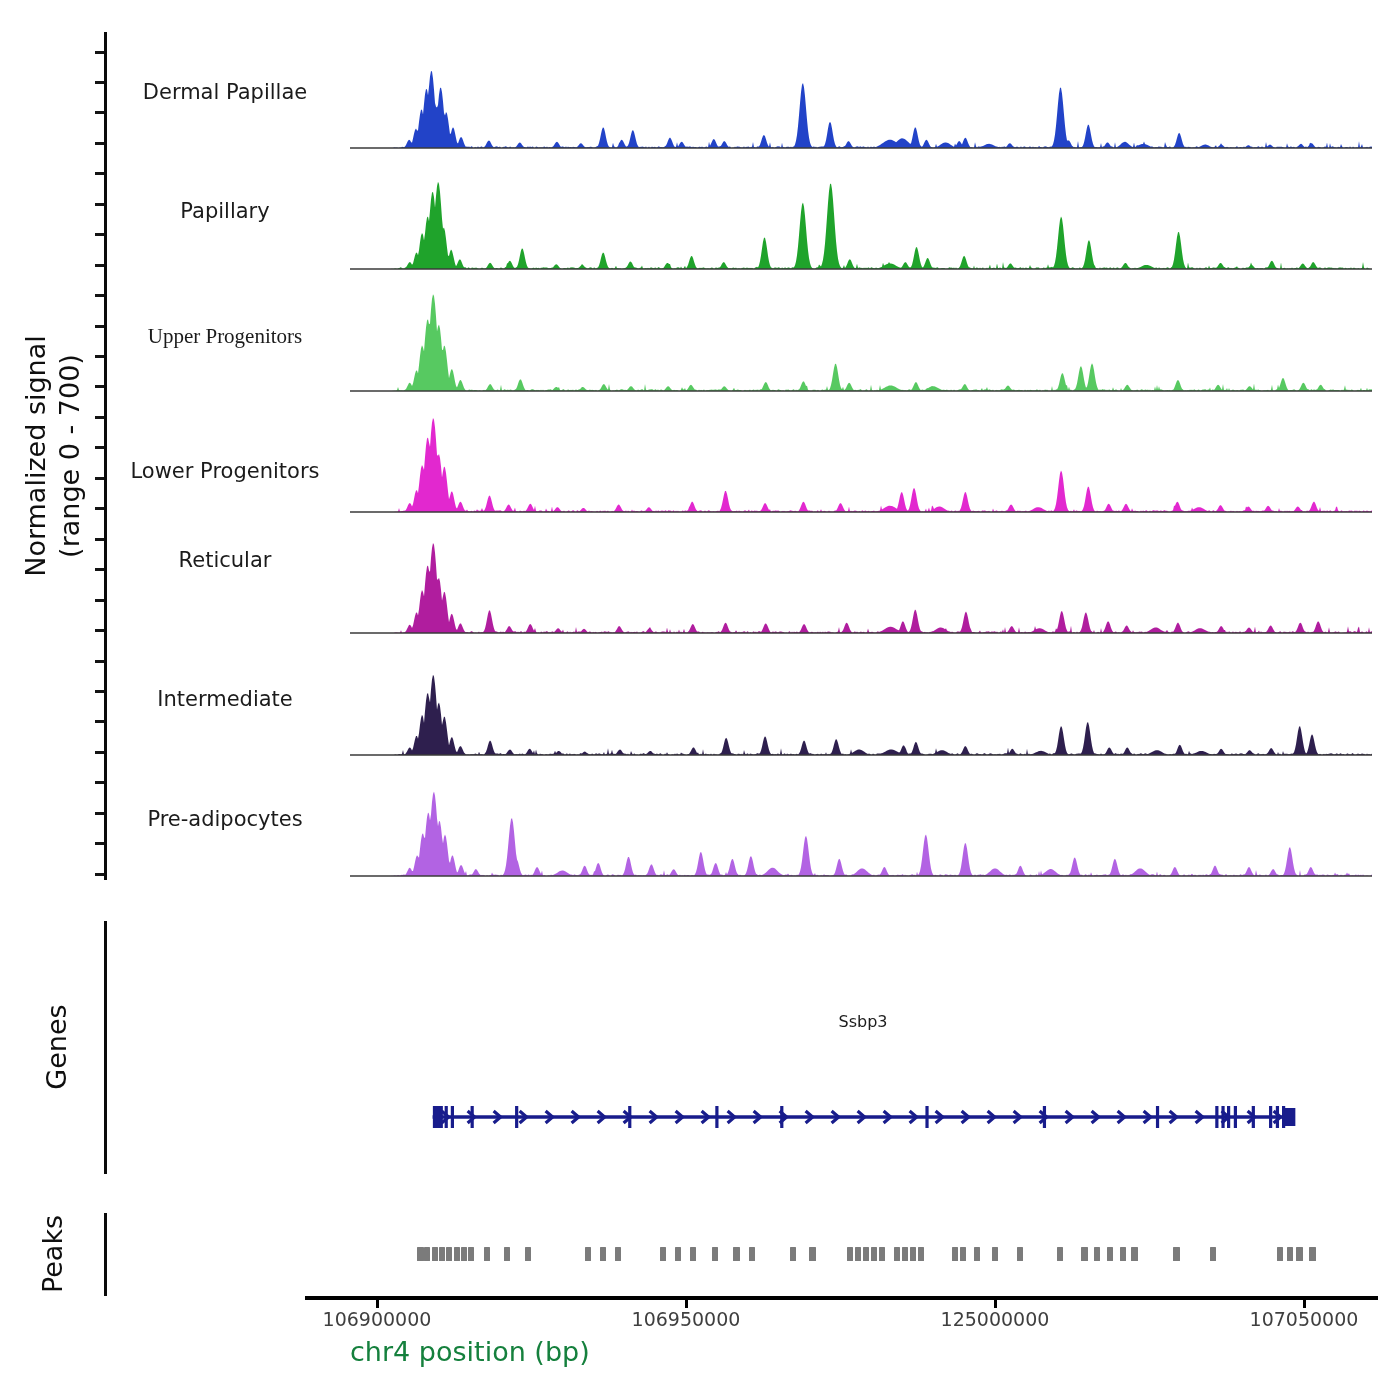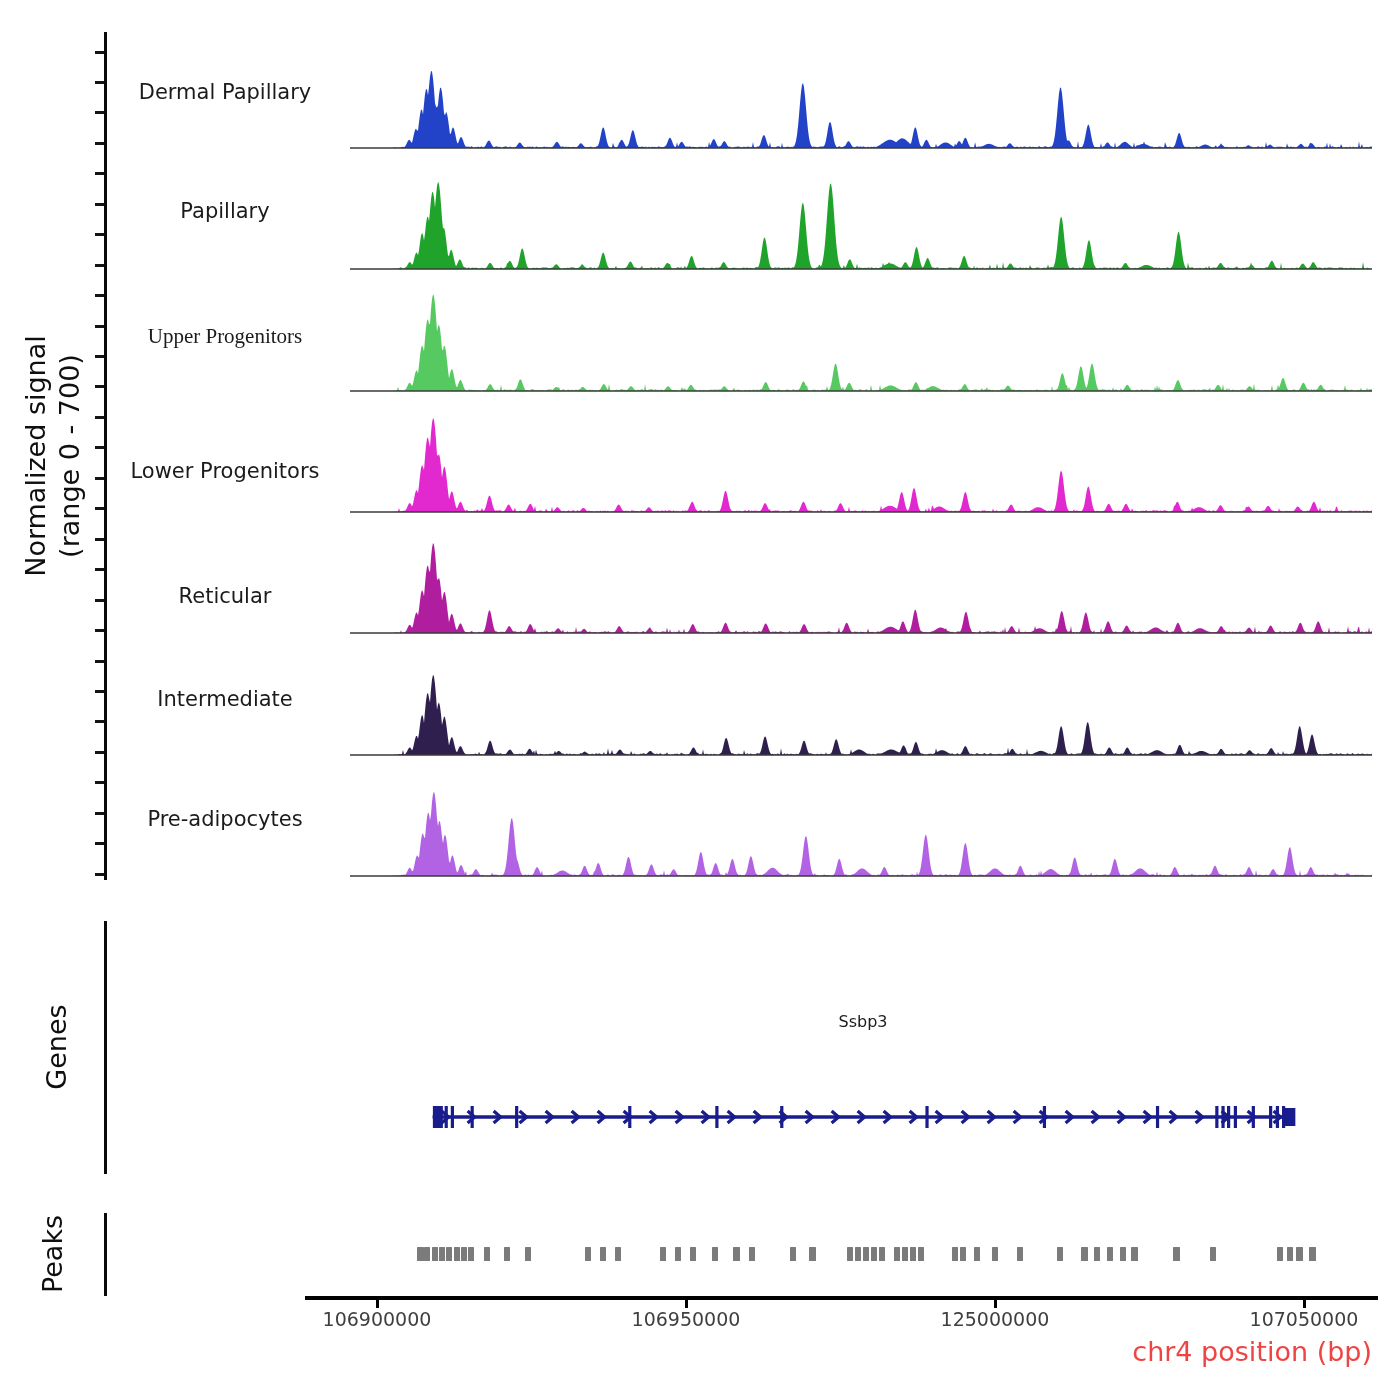--- a/index.html
+++ b/index.html
@@ -7,22 +7,22 @@
        font-family:"DejaVu Sans","Liberation Sans",sans-serif;overflow:hidden;}
   .abs{position:absolute;}
   .spine{position:absolute;background:#0a0a0a;width:3px;}
   .vtick{position:absolute;background:#141414;height:3px;width:9px;}
   .rotlabel{position:absolute;display:flex;align-items:center;justify-content:center;
             transform:rotate(-90deg);color:#0f0f0f;font-size:27px;line-height:1.25;
             text-align:center;white-space:nowrap;}
   .track-label{position:absolute;left:100px;width:250px;text-align:center;
                font-size:21px;color:#1b1b1b;white-space:nowrap;}
   .xtick-label{position:absolute;width:160px;text-align:center;font-size:19px;color:#3f3f3f;}
-  .xaxis-title{position:absolute;left:350px;width:1022px;text-align:right;
-               font-size:27px;color:#ef4444;}
+  .xaxis-title{position:absolute;left:350px;width:1022px;text-align:left;
+               font-size:27px;color:#15803d;}
   .gene-name{position:absolute;font-size:16px;color:#1c1c1c;text-align:center;width:120px;}
   .peakbox{position:absolute;height:14px;border-radius:0.5px;}
   svg{display:block;}
 </style>
 </head>
 <body>
 
 <div id="fig">
 
   <div class="rotlabel" style="left:-147px;top:424px;width:400px;height:64px;">
@@ -65,25 +65,25 @@
       <div class="vtick" style="left: 95px; top: 659.5px;"></div>
       <div class="vtick" style="left: 95px; top: 689.95px;"></div>
       <div class="vtick" style="left: 95px; top: 720.4px;"></div>
       <div class="vtick" style="left: 95px; top: 750.85px;"></div>
       <div class="vtick" style="left: 95px; top: 781.3px;"></div>
       <div class="vtick" style="left: 95px; top: 811.75px;"></div>
       <div class="vtick" style="left: 95px; top: 842.2px;"></div>
       <div class="vtick" style="left: 95px; top: 872.65px;"></div>
     </div>
 
-  <div class="track-label" style="top:80px;">Dermal Papillary</div>
+  <div class="track-label" style="top:80px;">Dermal Papillae</div>
   <div class="track-label" style="top:199px;">Papillary</div>
   <div class="track-label" style="top:324px;font-family:Liberation Serif, serif;">Upper Progenitors</div>
   <div class="track-label" style="top:459px;">Lower Progenitors</div>
-  <div class="track-label" style="top:584px;">Reticular</div>
+  <div class="track-label" style="top:548px;">Reticular</div>
   <div class="track-label" style="top:687px;">Intermediate</div>
   <div class="track-label" style="top:807px;">Pre-adipocytes</div>
 
   <div id="tracks-canvas">
       <svg width="1022" height="104" style="position: absolute; left: 350px; top: 46px;">
         <path d="M0,102L0,102.0L1,102.0L2,102.0L3,102.0L4,102.0L5,102.0L6,102.0L7,102.0L8,102.0L9,102.0L10,102.0L11,102.0L12,102.0L13,102.0L14,102.0L15,102.0L16,102.0L17,102.0L18,102.0L19,102.0L20,102.0L21,102.0L22,102.0L23,102.0L24,102.0L25,102.0L26,102.0L27,102.0L28,102.0L29,102.0L30,102.0L31,102.0L32,102.0L33,102.0L34,102.0L35,102.0L36,102.0L37,102.0L38,102.0L39,102.0L40,102.0L41,101.9L42,101.9L43,101.9L44,101.6L45,101.5L46,101.8L47,101.5L48,101.9L49,101.9L50,101.6L51,101.8L52,100.7L53,101.1L54,101.3L55,100.4L56,98.9L57,96.7L58,94.7L59,93.7L60,94.3L61,96.1L62,96.7L63,92.6L64,87.8L65,84.0L66,82.6L67,84.4L68,84.4L69,76.1L70,68.4L71,63.8L72,63.8L73,68.5L74,57.9L75,48.3L76,43.0L77,43.4L78,49.3L79,40.8L80,30.4L81,24.9L82,25.6L83,32.4L84,43.7L85,57.1L86,60.7L87,61.6L88,59.1L89,48.8L90,42.3L91,41.4L92,46.3L93,55.6L94,67.1L95,69.4L96,66.1L97,67.4L98,72.9L99,80.6L100,88.2L101,87.1L102,82.9L103,81.2L104,82.8L105,87.0L106,92.0L107,96.4L108,97.4L109,94.6L110,92.0L111,90.9L112,91.8L113,94.3L114,97.2L115,99.5L116,100.9L117,100.3L118,101.3L119,100.2L120,101.5L121,100.6L122,100.2L123,101.8L124,101.9L125,100.7L126,101.4L127,101.6L128,100.3L129,101.5L130,101.2L131,100.5L132,100.6L133,101.8L134,101.0L135,100.3L136,98.6L137,96.6L138,94.9L139,94.4L140,95.3L141,97.2L142,99.2L143,100.4L144,101.5L145,100.7L146,100.5L147,100.3L148,100.9L149,101.1L150,100.4L151,102.0L152,101.9L153,100.7L154,101.1L155,100.4L156,100.3L157,101.1L158,101.5L159,101.4L160,100.4L161,101.0L162,101.9L163,101.1L164,101.7L165,101.2L166,100.7L167,99.5L168,98.0L169,96.8L170,96.5L171,97.3L172,98.7L173,100.1L174,101.1L175,100.9L176,101.7L177,101.3L178,100.2L179,101.4L180,100.2L181,101.2L182,100.7L183,100.5L184,102.0L185,101.9L186,100.4L187,100.7L188,101.2L189,101.8L190,100.9L191,101.7L192,101.0L193,101.8L194,100.2L195,100.9L196,101.5L197,100.6L198,101.7L199,101.2L200,101.0L201,101.7L202,101.1L203,100.6L204,99.3L205,97.6L206,96.2L207,95.8L208,96.6L209,98.1L210,99.8L211,100.9L212,100.5L213,100.6L214,100.9L215,101.6L216,100.2L217,101.8L218,100.4L219,101.3L220,100.9L221,101.1L222,101.5L223,100.7L224,101.1L225,101.1L226,101.6L227,101.0L228,100.0L229,98.7L230,97.6L231,97.2L232,97.7L233,98.9L234,100.2L235,100.9L236,101.6L237,101.3L238,100.9L239,101.3L240,100.8L241,100.7L242,101.1L243,101.8L244,101.4L245,101.4L246,100.7L247,100.3L248,99.7L249,97.1L250,93.0L251,88.0L252,83.5L253,81.3L254,82.3L255,86.1L256,91.2L257,95.7L258,98.9L259,100.7L260,100.9L261,101.9L262,100.9L263,96.7L264,100.3L265,101.1L266,101.7L267,101.1L268,99.9L269,97.2L270,95.8L271,94.1L272,93.7L273,94.9L274,97.0L275,99.1L276,100.6L277,100.5L278,99.6L279,96.9L280,93.0L281,88.6L282,85.1L283,84.0L284,85.9L285,89.9L286,94.3L287,97.9L288,100.1L289,101.3L290,100.8L291,101.1L292,100.4L293,100.7L294,101.0L295,101.4L296,100.2L297,101.9L298,101.5L299,100.4L300,101.7L301,101.5L302,100.4L303,101.2L304,101.0L305,100.7L306,101.6L307,101.4L308,100.7L309,100.3L310,101.2L311,100.9L312,101.2L313,101.3L314,100.9L315,100.3L316,99.6L317,97.4L318,94.7L319,92.4L320,91.6L321,92.7L322,95.1L323,97.8L324,99.9L325,101.1L326,100.7L327,96.3L328,100.4L329,99.0L330,97.3L331,96.0L332,95.8L333,96.8L334,98.4L335,100.0L336,101.1L337,100.2L338,101.0L339,100.4L340,100.5L341,100.7L342,101.5L343,100.5L344,101.2L345,101.1L346,101.0L347,101.7L348,101.6L349,100.8L350,100.8L351,101.2L352,100.6L353,101.3L354,101.4L355,101.2L356,100.4L357,100.7L358,101.6L359,95.8L360,99.8L361,97.8L362,95.5L363,93.6L364,93.0L365,94.2L366,96.4L367,98.7L368,100.4L369,100.6L370,100.3L371,99.7L372,98.0L373,96.2L374,95.1L375,95.4L376,96.8L377,98.7L378,100.2L379,101.1L380,100.3L381,101.9L382,101.9L383,101.5L384,101.8L385,100.5L386,101.5L387,100.2L388,100.8L389,100.5L390,101.0L391,101.6L392,101.6L393,101.6L394,100.3L395,101.7L396,100.8L397,101.0L398,100.5L399,100.7L400,101.8L401,100.7L402,101.0L403,96.0L404,101.2L405,100.9L406,101.9L407,100.6L408,100.4L409,100.5L410,98.7L411,95.8L412,92.5L413,89.7L414,88.9L415,90.3L416,93.3L417,96.7L418,99.3L419,100.8L420,96.3L421,101.3L422,101.4L423,100.7L424,101.9L425,101.4L426,100.9L427,100.5L428,100.2L429,100.6L430,100.5L431,101.9L432,96.8L433,101.6L434,100.7L435,101.9L436,100.9L437,100.8L438,100.7L439,100.7L440,101.6L441,100.4L442,101.7L443,100.5L444,100.4L445,98.4L446,94.8L447,88.9L448,80.3L449,69.3L450,57.2L451,46.2L452,38.8L453,37.0L454,41.2L455,50.2L456,62.0L457,73.8L458,84.0L459,91.5L460,96.5L461,99.3L462,100.8L463,100.9L464,100.3L465,101.4L466,100.4L467,102.0L468,101.2L469,100.8L470,100.7L471,100.6L472,100.5L473,100.6L474,100.3L475,98.1L476,94.2L477,88.7L478,82.6L479,77.6L480,75.7L481,77.6L482,82.6L483,88.8L484,94.3L485,98.1L486,100.3L487,101.4L488,101.1L489,100.3L490,100.6L491,101.6L492,101.1L493,100.9L494,100.3L495,100.0L496,98.4L497,96.5L498,95.3L499,95.2L500,96.4L501,98.3L502,99.9L503,101.1L504,101.5L505,101.6L506,100.5L507,100.5L508,100.2L509,101.3L510,100.3L511,100.8L512,101.1L513,100.4L514,100.4L515,101.3L516,101.1L517,101.8L518,100.3L519,101.8L520,101.2L521,100.4L522,101.3L523,101.1L524,100.6L525,101.1L526,100.9L527,100.5L528,100.1L529,99.5L530,99.0L531,98.3L532,97.6L533,96.9L534,96.2L535,95.5L536,94.9L537,94.4L538,94.0L539,93.8L540,93.7L541,93.8L542,94.0L543,94.4L544,95.0L545,95.6L546,96.3L547,95.4L548,94.5L549,93.7L550,93.0L551,92.5L552,92.3L553,92.4L554,92.7L555,93.2L556,94.0L557,94.9L558,95.8L559,96.8L560,97.7L561,97.4L562,93.4L563,88.4L564,83.8L565,81.3L566,82.1L567,85.7L568,90.7L569,95.4L570,98.7L571,100.3L572,100.8L573,99.4L574,97.3L575,95.2L576,93.8L577,94.0L578,95.5L579,97.7L580,99.7L581,101.0L582,101.2L583,101.8L584,101.5L585,101.3L586,97.8L587,100.7L588,100.2L589,99.7L590,99.0L591,98.3L592,97.7L593,97.1L594,96.7L595,96.5L596,96.5L597,96.7L598,97.1L599,97.6L600,98.3L601,98.9L602,99.6L603,100.2L604,100.7L605,97.4L606,99.5L607,97.7L608,95.9L609,95.1L610,95.6L611,97.1L612,98.4L613,95.8L614,93.2L615,91.7L616,92.0L617,94.0L618,96.7L619,99.1L620,100.7L621,101.5L622,101.1L623,101.9L624,101.4L625,96.3L626,100.3L627,101.7L628,100.5L629,100.5L630,100.7L631,100.5L632,100.2L633,99.9L634,99.4L635,98.9L636,98.5L637,98.1L638,97.9L639,97.8L640,98.0L641,98.2L642,98.6L643,99.1L644,99.6L645,100.1L646,100.5L647,100.6L648,101.1L649,100.9L650,100.8L651,101.8L652,100.6L653,101.2L654,100.3L655,100.8L656,101.0L657,99.9L658,98.6L659,97.5L660,97.2L661,97.8L662,99.0L663,100.3L664,100.8L665,101.5L666,101.0L667,100.5L668,100.9L669,101.8L670,101.5L671,100.3L672,101.8L673,101.1L674,100.4L675,100.6L676,101.4L677,101.3L678,101.5L679,101.1L680,100.2L681,101.3L682,101.6L683,100.4L684,101.4L685,101.0L686,101.2L687,101.4L688,101.4L689,99.8L690,101.0L691,101.0L692,101.4L693,101.4L694,100.5L695,100.6L696,100.2L697,101.0L698,101.0L699,101.6L700,100.4L701,100.7L702,100.3L703,98.3L704,94.6L705,88.5L706,79.8L707,69.0L708,57.4L709,47.6L710,41.8L711,41.8L712,47.4L713,57.2L714,68.8L715,79.7L716,88.4L717,94.5L718,94.6L719,94.5L720,95.8L721,97.8L722,99.7L723,100.5L724,101.6L725,100.8L726,101.9L727,100.9L728,94.9L729,101.3L730,101.4L731,101.0L732,101.0L733,99.5L734,96.6L735,92.1L736,86.6L737,81.5L738,78.6L739,79.3L740,83.2L741,88.7L742,93.9L743,97.8L744,100.2L745,101.3L746,101.1L747,101.2L748,101.5L749,101.2L750,101.3L751,97.0L752,101.4L753,100.3L754,100.4L755,99.1L756,97.6L757,96.6L758,96.6L759,97.6L760,99.1L761,100.4L762,100.2L763,101.3L764,101.8L765,96.2L766,101.4L767,101.1L768,100.5L769,99.8L770,98.9L771,98.0L772,97.1L773,96.4L774,95.9L775,95.8L776,96.0L777,96.7L778,97.5L779,98.4L780,99.3L781,100.1L782,100.8L783,101.0L784,96.4L785,101.0L786,100.6L787,98.9L788,99.6L789,99.1L790,98.7L791,98.3L792,98.0L793,97.9L794,95.6L795,98.1L796,98.4L797,98.8L798,99.3L799,99.8L800,100.3L801,100.7L802,100.2L803,101.0L804,101.4L805,101.2L806,101.0L807,101.3L808,101.1L809,100.3L810,100.9L811,100.4L812,101.4L813,101.3L814,101.8L815,96.0L816,99.0L817,100.9L818,100.9L819,100.9L820,100.3L821,101.8L822,101.8L823,101.4L824,100.6L825,98.8L826,95.8L827,92.0L828,88.5L829,86.8L830,87.7L831,90.7L832,94.6L833,97.9L834,100.1L835,101.3L836,100.4L837,101.9L838,100.5L839,101.3L840,100.8L841,101.7L842,101.4L843,101.4L844,101.2L845,101.6L846,100.6L847,100.3L848,101.2L849,100.9L850,100.5L851,100.0L852,99.4L853,99.0L854,98.7L855,98.5L856,98.6L857,98.9L858,99.3L859,99.8L860,100.4L861,100.8L862,101.2L863,101.3L864,101.4L865,100.2L866,99.3L867,101.5L868,100.8L869,99.9L870,99.0L871,97.3L872,98.8L873,99.6L874,100.4L875,101.3L876,101.2L877,100.7L878,101.2L879,101.7L880,101.5L881,101.1L882,101.8L883,101.3L884,101.8L885,101.5L886,101.1L887,100.1L888,101.5L889,101.4L890,100.9L891,101.0L892,101.4L893,101.2L894,100.4L895,101.2L896,100.5L897,99.7L898,99.3L899,99.3L900,99.9L901,100.7L902,100.6L903,101.7L904,101.2L905,101.2L906,101.2L907,101.2L908,100.2L909,100.4L910,101.4L911,100.9L912,100.6L913,101.0L914,101.9L915,101.2L916,95.9L917,100.6L918,99.8L919,98.9L920,98.5L921,98.9L922,99.7L923,100.7L924,101.3L925,101.7L926,101.8L927,100.5L928,101.1L929,100.5L930,101.1L931,100.5L932,100.9L933,100.9L934,101.7L935,101.5L936,101.7L937,97.2L938,100.6L939,100.9L940,101.0L941,100.2L942,101.3L943,100.9L944,100.7L945,101.6L946,101.7L947,100.8L948,100.3L949,99.2L950,98.2L951,97.8L952,98.3L953,99.4L954,100.5L955,101.3L956,100.3L957,101.4L958,100.6L959,99.4L960,96.8L961,97.2L962,97.3L963,98.3L964,99.6L965,100.7L966,101.4L967,101.8L968,100.7L969,101.0L970,101.1L971,101.8L972,101.7L973,101.5L974,101.2L975,100.2L976,101.0L977,96.6L978,101.7L979,102.0L980,97.2L981,100.9L982,100.4L983,100.3L984,101.3L985,101.2L986,101.6L987,101.7L988,100.7L989,101.0L990,101.3L991,98.0L992,100.2L993,101.8L994,101.7L995,101.4L996,101.0L997,101.2L998,101.2L999,102.0L1000,100.3L1001,101.7L1002,101.9L1003,100.6L1004,101.5L1005,101.7L1006,101.5L1007,101.2L1008,101.6L1009,95.3L1010,101.6L1011,100.6L1012,98.1L1013,101.5L1014,101.7L1015,101.3L1016,101.4L1017,100.7L1018,101.5L1019,101.4L1020,100.6L1021,100.7L1022,100.6L1022,102Z" fill="#2243c8"></path>
         <line x1="0" x2="1022" y1="102" y2="102" stroke="#3a3a3a" stroke-width="1.4"></line>
       </svg>
       <svg width="1022" height="104" style="position: absolute; left: 350px; top: 167px;">
         <path d="M0,102L0,102.0L1,102.0L2,102.0L3,102.0L4,102.0L5,102.0L6,102.0L7,102.0L8,102.0L9,102.0L10,102.0L11,102.0L12,102.0L13,102.0L14,102.0L15,102.0L16,102.0L17,102.0L18,102.0L19,102.0L20,102.0L21,102.0L22,102.0L23,102.0L24,102.0L25,102.0L26,102.0L27,102.0L28,102.0L29,102.0L30,102.0L31,102.0L32,102.0L33,102.0L34,102.0L35,102.0L36,102.0L37,102.0L38,102.0L39,102.0L40,102.0L41,101.9L42,101.8L43,102.0L44,101.7L45,101.5L46,101.4L47,101.9L48,101.6L49,100.9L50,100.8L51,99.9L52,101.5L53,101.2L54,101.8L55,100.4L56,100.3L57,98.8L58,96.9L59,95.5L60,95.1L61,96.1L62,97.8L63,96.5L64,92.6L65,88.5L66,85.8L67,85.7L68,88.2L69,83.2L70,75.3L71,68.8L72,66.0L73,67.8L74,73.6L75,66.4L76,56.8L77,50.6L78,49.6L79,54.2L80,43.7L81,32.5L82,25.6L83,24.9L84,30.3L85,40.7L86,29.1L87,19.2L88,14.8L89,16.9L90,25.0L91,37.4L92,51.8L93,61.8L94,60.6L95,64.3L96,71.8L97,80.6L98,88.6L99,88.9L100,84.7L101,82.6L102,83.7L103,87.4L104,92.1L105,96.4L106,99.3L107,97.5L108,94.9L109,92.9L110,92.3L111,93.5L112,95.9L113,98.4L114,100.2L115,100.3L116,100.4L117,101.9L118,100.5L119,100.4L120,101.4L121,101.7L122,100.2L123,100.9L124,100.7L125,100.9L126,100.6L127,100.9L128,101.4L129,101.7L130,101.8L131,101.3L132,100.4L133,101.3L134,101.5L135,101.6L136,100.9L137,99.7L138,98.0L139,96.5L140,95.8L141,96.3L142,97.7L143,99.4L144,100.7L145,101.5L146,101.0L147,101.1L148,101.4L149,101.8L150,101.3L151,100.3L152,101.2L153,101.6L154,101.7L155,100.2L156,100.1L157,96.5L158,96.1L159,94.3L160,93.7L161,94.7L162,96.7L163,98.9L164,100.5L165,101.0L166,100.4L167,99.8L168,97.2L169,93.2L170,88.2L171,83.6L172,81.3L173,82.2L174,85.9L175,90.9L176,95.6L177,98.8L178,100.7L179,101.1L180,101.6L181,101.5L182,101.5L183,100.7L184,100.8L185,101.6L186,100.6L187,101.1L188,100.9L189,100.7L190,102.0L191,100.6L192,100.9L193,100.3L194,100.5L195,100.6L196,100.6L197,100.6L198,101.0L199,101.3L200,100.9L201,101.1L202,100.4L203,100.4L204,99.1L205,97.9L206,97.2L207,97.4L208,98.5L209,99.8L210,100.9L211,101.6L212,101.9L213,101.5L214,101.0L215,101.0L216,101.3L217,101.3L218,100.3L219,101.8L220,100.5L221,100.6L222,100.2L223,100.6L224,100.5L225,100.9L226,101.3L227,101.1L228,101.1L229,100.6L230,99.5L231,98.4L232,97.0L233,98.1L234,99.1L235,100.2L236,100.6L237,101.5L238,101.5L239,100.9L240,100.3L241,100.4L242,100.7L243,101.9L244,100.2L245,101.0L246,101.7L247,100.7L248,100.4L249,98.4L250,95.2L251,91.1L252,87.3L253,85.4L254,86.3L255,89.5L256,93.7L257,97.3L258,99.8L259,101.0L260,101.6L261,101.2L262,100.8L263,101.3L264,101.7L265,100.7L266,98.8L267,101.2L268,101.1L269,101.4L270,101.2L271,101.7L272,101.9L273,101.5L274,101.5L275,101.1L276,100.6L277,99.6L278,97.7L279,95.7L280,94.5L281,94.7L282,96.1L283,98.2L284,100.0L285,100.5L286,100.4L287,100.9L288,101.5L289,101.4L290,100.8L291,100.4L292,98.6L293,101.6L294,101.6L295,101.2L296,101.0L297,101.5L298,100.7L299,101.6L300,101.0L301,100.3L302,100.7L303,101.0L304,101.2L305,100.5L306,100.8L307,101.8L308,100.3L309,100.3L310,100.9L311,101.8L312,101.2L313,101.2L314,100.2L315,98.6L316,97.0L317,95.9L318,95.9L319,97.1L320,97.0L321,100.3L322,101.2L323,101.7L324,101.4L325,101.3L326,101.6L327,100.3L328,100.6L329,100.2L330,101.5L331,99.5L332,101.2L333,101.7L334,100.5L335,98.7L336,101.2L337,100.1L338,97.9L339,94.8L340,91.5L341,89.2L342,89.1L343,91.1L344,94.4L345,97.6L346,99.9L347,101.1L348,101.7L349,100.7L350,100.9L351,100.8L352,101.1L353,100.6L354,100.6L355,101.3L356,101.4L357,101.6L358,101.2L359,101.4L360,101.5L361,100.7L362,100.6L363,101.0L364,101.9L365,101.3L366,100.2L367,100.9L368,100.8L369,100.5L370,100.3L371,98.7L372,96.8L373,95.4L374,95.1L375,96.2L376,97.9L377,99.7L378,100.7L379,101.6L380,100.9L381,101.4L382,101.3L383,100.6L384,100.8L385,101.3L386,100.5L387,101.8L388,101.4L389,101.2L390,101.6L391,101.7L392,100.8L393,101.0L394,100.3L395,101.6L396,100.7L397,100.8L398,100.7L399,101.2L400,100.7L401,101.3L402,100.7L403,101.5L404,101.9L405,100.5L406,100.2L407,99.7L408,100.4L409,98.2L410,94.3L411,88.5L412,81.4L413,74.7L414,70.7L415,70.7L416,74.9L417,81.6L418,88.7L419,94.5L420,98.3L421,100.4L422,100.8L423,101.7L424,100.8L425,100.6L426,100.5L427,100.9L428,100.5L429,100.3L430,100.9L431,101.4L432,100.6L433,101.1L434,101.3L435,100.2L436,100.9L437,101.0L438,100.6L439,100.6L440,101.1L441,101.8L442,100.3L443,100.4L444,100.2L445,98.2L446,94.4L447,88.3L448,79.4L449,68.2L450,56.0L451,44.9L452,37.5L453,35.6L454,39.8L455,49.0L456,60.8L457,72.9L458,83.3L459,91.0L460,96.1L461,99.2L462,100.7L463,101.5L464,101.8L465,101.8L466,100.7L467,100.2L468,100.3L469,97.6L470,98.6L471,99.5L472,96.7L473,92.7L474,86.0L475,76.4L476,64.1L477,50.0L478,35.9L479,24.3L480,17.3L481,16.6L482,22.2L483,33.0L484,46.7L485,61.0L486,73.9L487,84.1L488,91.5L489,96.3L490,99.1L491,100.6L492,101.4L493,100.6L494,98.1L495,100.9L496,99.6L497,97.4L498,94.8L499,92.8L500,92.3L501,93.6L502,96.0L503,98.5L504,100.3L505,101.3L506,100.7L507,96.8L508,101.1L509,100.4L510,100.5L511,101.0L512,100.7L513,101.4L514,100.6L515,101.2L516,100.4L517,101.2L518,100.6L519,100.6L520,101.7L521,100.3L522,100.4L523,100.9L524,101.3L525,101.3L526,100.4L527,101.1L528,101.2L529,100.9L530,100.6L531,100.2L532,99.7L533,95.8L534,98.6L535,98.1L536,97.5L537,97.1L538,96.7L539,95.1L540,96.5L541,96.5L542,96.8L543,97.1L544,97.6L545,98.1L546,98.7L547,99.2L548,99.8L549,100.2L550,100.6L551,100.7L552,99.8L553,98.1L554,96.3L555,95.2L556,95.3L557,96.7L558,98.5L559,100.1L560,100.4L561,100.1L562,97.7L563,93.8L564,88.7L565,83.6L566,80.3L567,80.2L568,83.4L569,88.5L570,93.7L571,97.6L572,100.0L573,100.6L574,98.8L575,96.3L576,93.4L577,91.3L578,91.1L579,92.7L580,95.5L581,98.2L582,100.2L583,100.4L584,100.7L585,100.8L586,101.0L587,100.2L588,100.6L589,101.7L590,101.4L591,101.6L592,101.0L593,101.2L594,100.9L595,101.6L596,102.0L597,101.5L598,101.7L599,100.2L600,100.4L601,100.8L602,100.5L603,101.5L604,100.2L605,101.9L606,100.3L607,101.9L608,101.6L609,100.7L610,99.2L611,96.6L612,93.2L613,90.2L614,88.8L615,89.8L616,92.6L617,95.9L618,98.8L619,100.6L620,100.2L621,101.5L622,101.1L623,101.7L624,98.6L625,101.9L626,100.8L627,100.6L628,101.1L629,101.7L630,100.5L631,101.8L632,101.3L633,100.2L634,101.9L635,101.6L636,101.7L637,100.4L638,102.0L639,100.3L640,97.5L641,101.7L642,101.0L643,101.1L644,100.5L645,101.2L646,101.5L647,96.6L648,100.9L649,100.9L650,100.5L651,101.1L652,102.0L653,95.1L654,100.4L655,100.7L656,100.9L657,100.4L658,99.0L659,97.5L660,96.6L661,96.6L662,97.7L663,99.2L664,100.5L665,100.7L666,100.5L667,101.5L668,101.0L669,101.2L670,100.3L671,100.6L672,101.8L673,100.3L674,101.8L675,100.9L676,100.6L677,101.0L678,101.4L679,100.8L680,98.1L681,100.6L682,100.8L683,101.9L684,101.5L685,101.8L686,100.5L687,100.4L688,100.6L689,100.6L690,101.9L691,101.5L692,101.4L693,101.1L694,100.3L695,101.6L696,100.6L697,100.7L698,97.2L699,100.5L700,100.3L701,100.3L702,99.7L703,100.6L704,98.7L705,95.2L706,89.5L707,81.3L708,71.2L709,60.9L710,52.9L711,49.4L712,51.5L713,58.5L714,68.5L715,78.8L716,87.6L717,94.0L718,98.0L719,100.2L720,101.3L721,101.2L722,100.6L723,100.2L724,101.0L725,101.3L726,101.9L727,100.7L728,101.9L729,101.1L730,100.3L731,101.7L732,101.0L733,99.8L734,97.1L735,92.7L736,86.5L737,79.9L738,74.7L739,72.9L740,75.2L741,80.7L742,87.4L743,93.3L744,97.6L745,99.1L746,101.3L747,101.1L748,101.7L749,101.7L750,100.2L751,101.7L752,100.8L753,101.0L754,100.3L755,100.7L756,100.7L757,100.6L758,101.6L759,101.2L760,100.3L761,100.7L762,101.8L763,100.8L764,100.6L765,101.7L766,101.1L767,100.4L768,100.6L769,101.5L770,101.7L771,101.1L772,100.1L773,98.5L774,96.9L775,95.9L776,96.0L777,97.2L778,98.9L779,100.3L780,100.7L781,101.7L782,101.8L783,101.1L784,101.5L785,100.6L786,101.4L787,101.1L788,101.0L789,100.6L790,100.2L791,99.7L792,99.2L793,98.7L794,98.3L795,98.0L796,97.9L797,97.9L798,98.0L799,98.4L800,98.8L801,99.3L802,99.8L803,100.3L804,100.7L805,101.0L806,100.5L807,100.8L808,101.7L809,100.3L810,101.3L811,101.4L812,101.3L813,101.3L814,100.7L815,101.4L816,101.0L817,100.5L818,100.2L819,101.3L820,101.7L821,100.4L822,99.8L823,97.1L824,92.4L825,85.7L826,77.6L827,70.0L828,65.3L829,65.1L830,69.4L831,76.8L832,84.9L833,91.9L834,96.7L835,99.6L836,101.0L837,101.7L838,95.5L839,100.3L840,100.8L841,100.5L842,100.2L843,100.6L844,101.5L845,101.7L846,101.7L847,100.6L848,102.0L849,101.2L850,100.6L851,101.5L852,101.4L853,101.7L854,101.5L855,100.7L856,100.3L857,100.7L858,101.4L859,98.4L860,101.0L861,101.3L862,101.0L863,100.6L864,100.5L865,100.7L866,100.8L867,100.3L868,98.8L869,97.2L870,96.0L871,95.9L872,96.9L873,98.6L874,100.1L875,100.3L876,101.2L877,100.9L878,100.3L879,100.4L880,101.5L881,100.7L882,101.5L883,101.3L884,100.9L885,100.5L886,100.3L887,99.3L888,100.9L889,100.8L890,101.9L891,102.0L892,101.6L893,100.4L894,101.3L895,101.0L896,100.7L897,100.3L898,100.8L899,99.8L900,98.7L901,95.6L902,98.0L903,98.8L904,99.9L905,100.9L906,101.5L907,101.3L908,101.1L909,101.8L910,101.0L911,101.6L912,101.1L913,101.4L914,101.9L915,100.8L916,100.3L917,100.4L918,100.1L919,98.3L920,96.1L921,94.3L922,93.7L923,94.7L924,96.7L925,98.9L926,100.5L927,101.1L928,101.4L929,101.9L930,102.0L931,95.4L932,101.8L933,101.3L934,101.1L935,100.8L936,102.0L937,101.2L938,101.6L939,101.6L940,101.2L941,101.6L942,100.4L943,101.6L944,101.5L945,100.9L946,100.9L947,100.3L948,101.5L949,100.7L950,99.5L951,98.0L952,96.8L953,96.5L954,97.3L955,98.7L956,100.1L957,101.1L958,101.6L959,100.4L960,99.7L961,97.9L962,96.1L963,95.1L964,95.4L965,96.9L966,98.7L967,100.3L968,100.9L969,100.4L970,100.4L971,100.8L972,101.7L973,101.7L974,101.2L975,100.3L976,101.3L977,101.1L978,100.4L979,100.4L980,100.5L981,100.8L982,100.5L983,101.4L984,100.7L985,101.7L986,100.8L987,102.0L988,101.1L989,100.4L990,100.4L991,100.5L992,100.8L993,100.6L994,101.9L995,100.8L996,100.9L997,101.6L998,101.4L999,101.0L1000,101.5L1001,100.2L1002,101.8L1003,101.2L1004,100.6L1005,101.3L1006,101.4L1007,101.7L1008,101.3L1009,101.2L1010,102.0L1011,101.6L1012,101.0L1013,95.1L1014,100.6L1015,101.9L1016,101.8L1017,100.6L1018,101.1L1019,101.6L1020,101.8L1021,101.9L1022,102.0L1022,102Z" fill="#1fa32b"></path>

